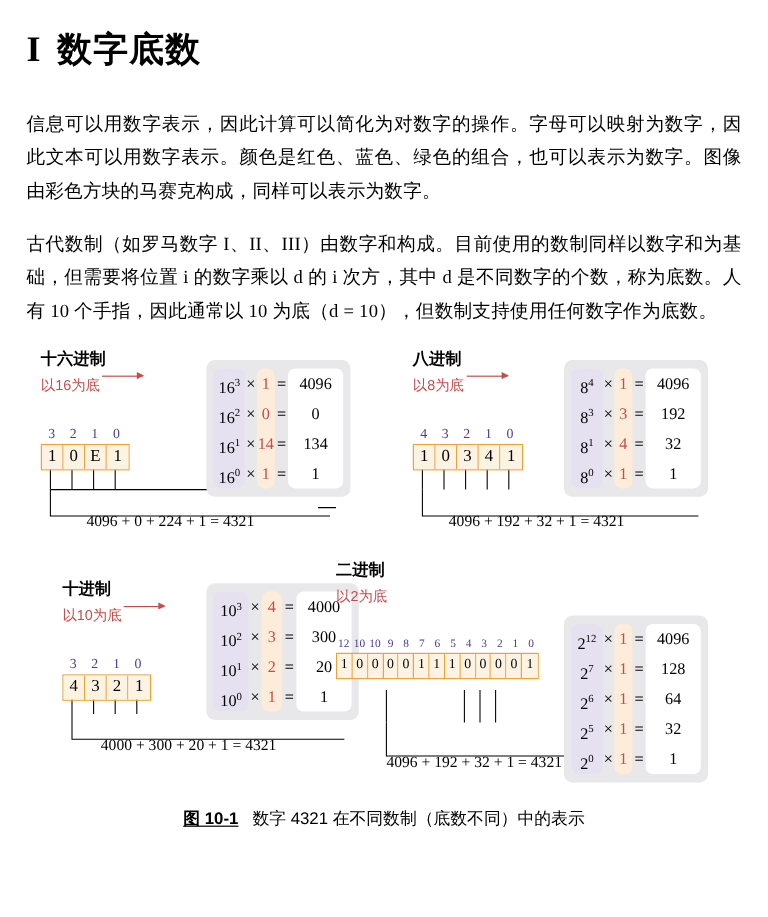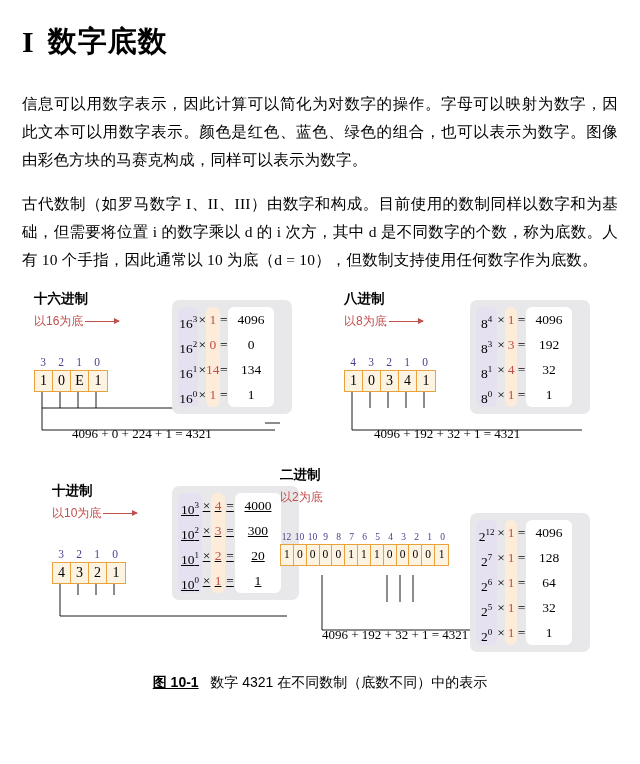--- a/index.html
+++ b/index.html
@@ -40,21 +40,21 @@
   .figure { position: relative; margin-top: 6px; height: 380px; }
 
   .group { position: absolute; }
   .g-label {
     font-family: "Liberation Sans", sans-serif;
     font-size: 13.5px; font-weight: bold; color:#000;
   }
   .g-sub {
     font-family: "Liberation Sans", sans-serif;
     font-size: 12px; color:#c0504d; margin-top: 5px;
-    display:flex; align-items:center; gap:2px;
+    display:flex; gap:2px;
   }
   .arrow-r {
     display:inline-block; width: 34px; height: 1px; background:#c0504d; position:relative;
   }
   .arrow-r::after {
     content:""; position:absolute; right:-1px; top:-3px;
     border-left:6px solid #c0504d; border-top:3.5px solid transparent; border-bottom:3.5px solid transparent;
   }
 
   
@@ -68,21 +68,21 @@
   .digits .d {
     width: 18px; height: 20px; line-height: 19px; text-align:center;
     font-family: "Liberation Serif", serif; font-size: 14px;
     border-right:1px solid #e8a33d; background:#fdf3e3; color:#000;
   }
   .digits .d:last-child { border-right: none; }
   .digits.bin .d { width: 13px; font-size: 11.5px; }
 
   
   .panel {
-    background:#e8e8ea; border-radius:7px; padding:7px 12px 7px 0;
+    background:#e8e8ea; border-radius:7px; padding:7px 0px 7px 0;
     display:flex; position:relative;
   }
   .panel .col-pow {
     width: 44px; background:#e6e1f0; border-radius:6px; margin-left:6px;
     display:flex; flex-direction:column; align-items:center; justify-content:space-around;
   }
   .panel .col-times {
     width: 16px; display:flex; flex-direction:column; align-items:center; justify-content:space-around;
     font-size: 12px;
   }
@@ -315,21 +315,21 @@
         </div>
         <div class="digits" style="width:74px">
           <div class="d">4</div>
           <div class="d">3</div>
           <div class="d">2</div>
           <div class="d">1</div>
         </div>
       </div>
     </div>
 
-    <div class="panel" style="position:absolute; left:150px; top:196px; width:127px;text-decoration:underline;">
+    <div class="panel" style="position:absolute; left:150px; top:196px; width:127px;">
       <div class="col-pow">
         <div class="cell"><span>10</span><sup>3</sup></div>
         <div class="cell"><span>10</span><sup>2</sup></div>
         <div class="cell"><span>10</span><sup>1</sup></div>
         <div class="cell"><span>10</span><sup>0</sup></div>
       </div>
       <div class="col-times">
         <div class="cell">×</div>
         <div class="cell">×</div>
         <div class="cell">×</div>
@@ -348,20 +348,21 @@
         <div class="cell">=</div>
       </div>
       <div class="col-res">
         <div class="cell">4000</div>
         <div class="cell">300</div>
         <div class="cell">20</div>
         <div class="cell">1</div>
       </div>
     </div>
 
+    <div class="sumline" style="position:absolute; left:62px; top:312px;">4000 + 300 + 20 + 1 = 4321</div>
 
     <div class="group" style="left:258px; top:176px;">
       <div class="g-label">二进制</div>
       <div class="g-sub">
         <span>以2为底</span>
       </div>
       <div style="margin-top:26px;">
         <div class="idx-row" style="font-size:9.5px;">
           <span style="width:13px">12</span>
           <span style="width:13px">10</span>

